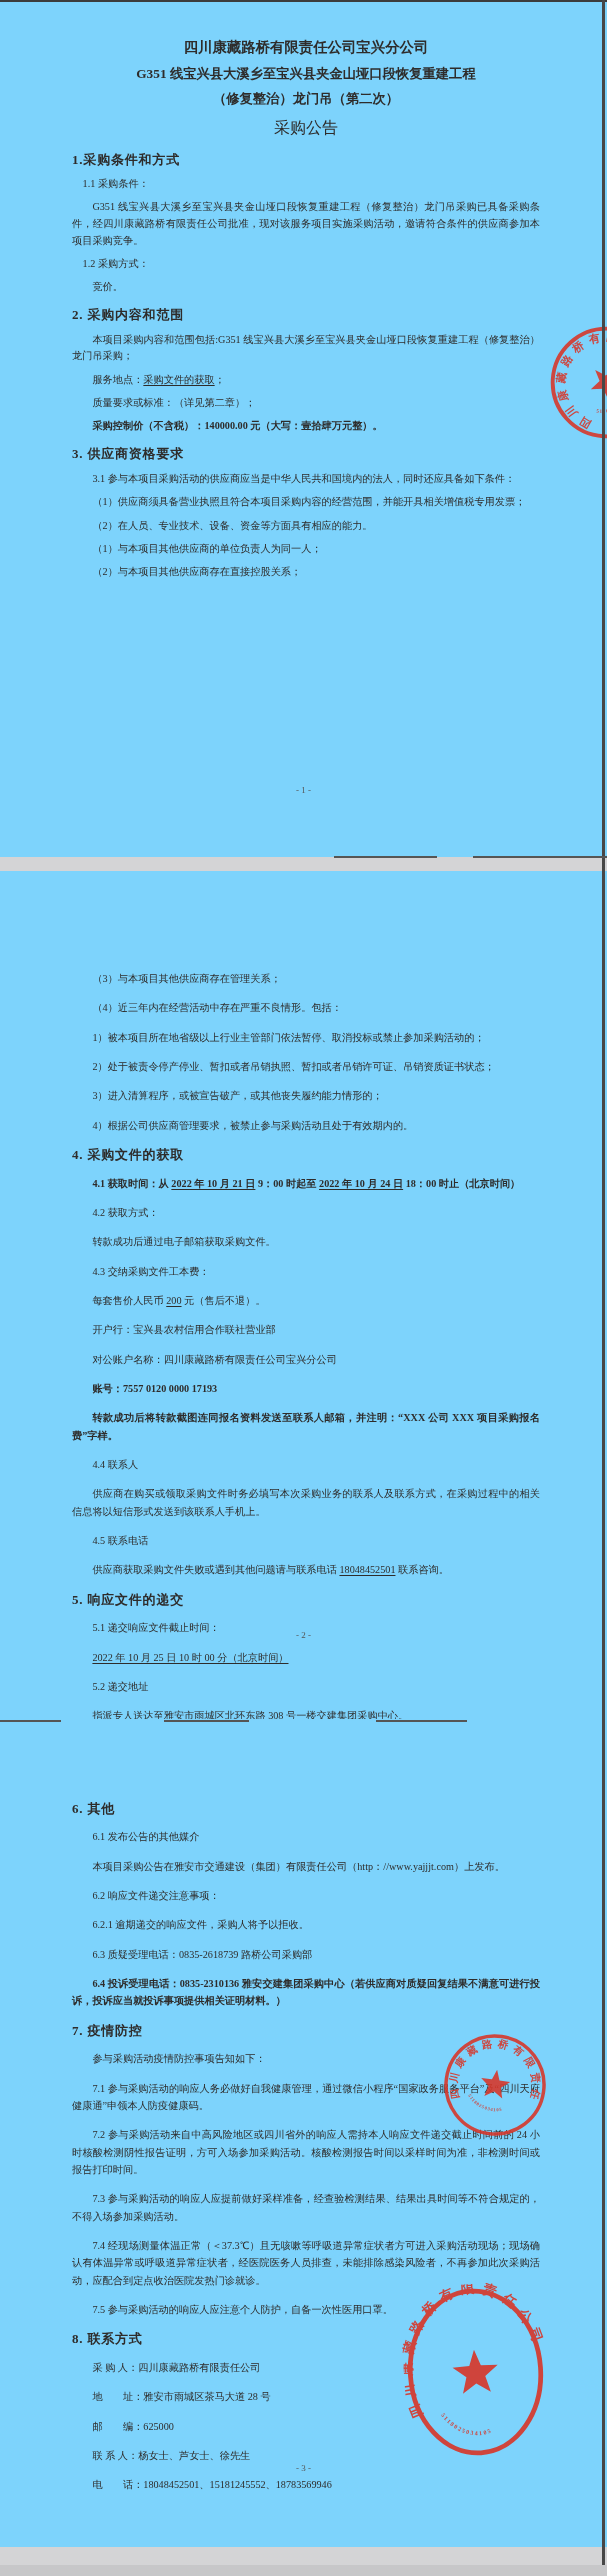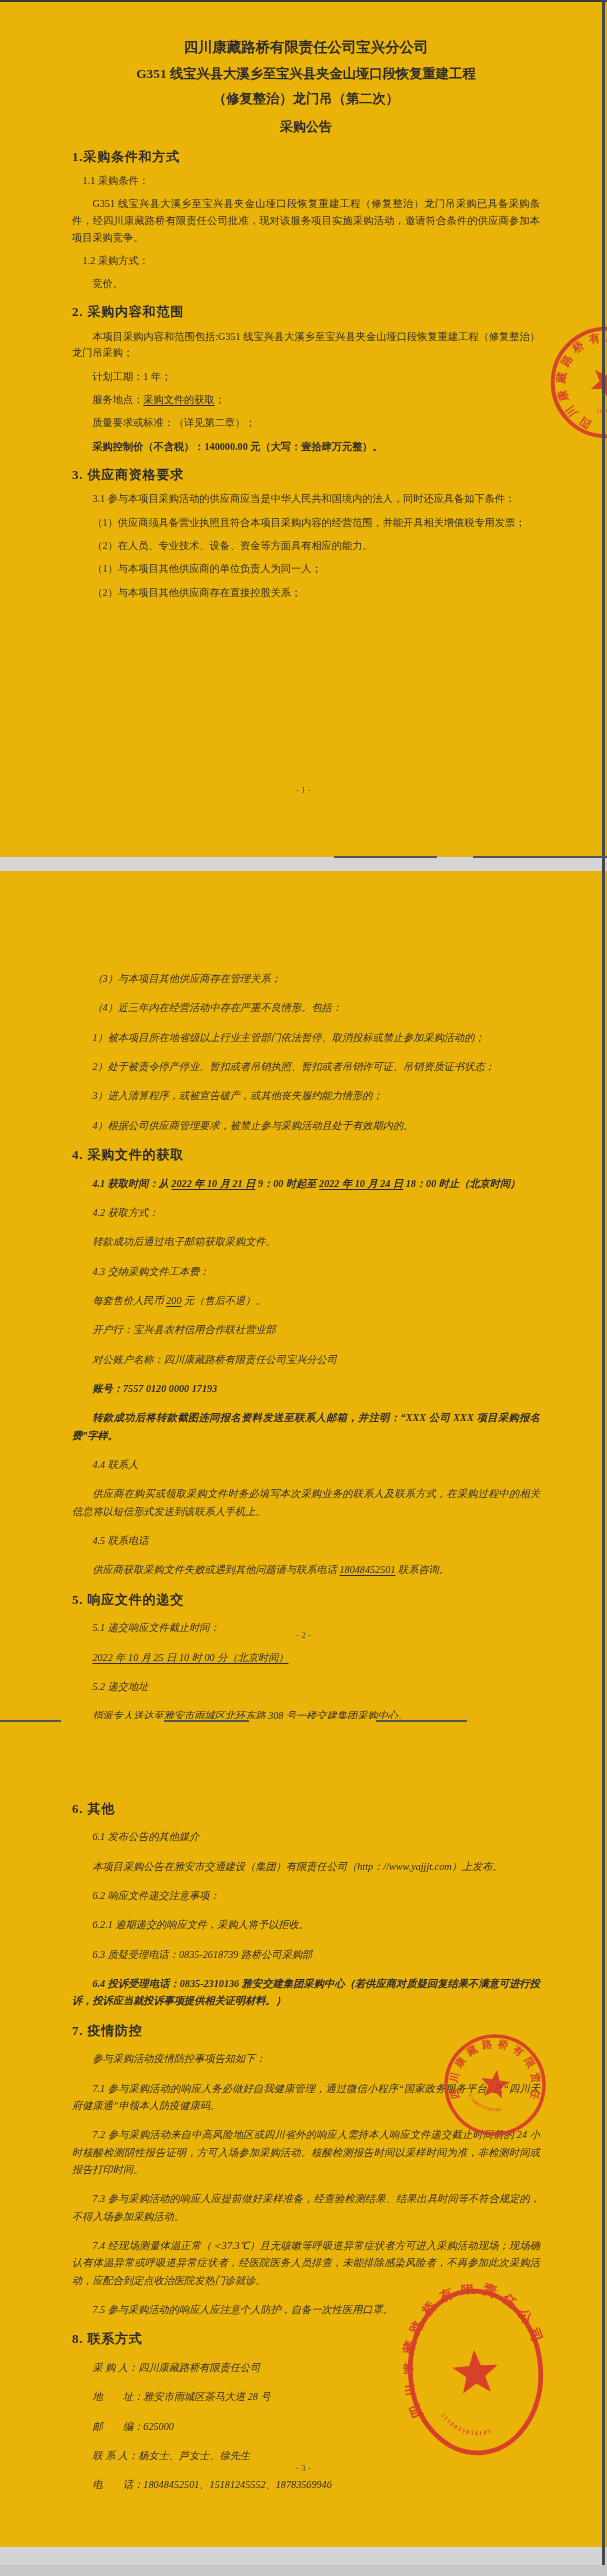--- a/index.html
+++ b/index.html
@@ -1,41 +1,41 @@
 <!DOCTYPE html>
 <html style="font-size:12px"><head>
 <meta charset="utf-8">
 <style>
   html,body{margin:0;padding:0;background:#d8d8da;}
   #scan{position:relative;width:607px;height:2576px;margin:0 auto;background:#d4d4d6;
         font-family:"Liberation Serif", serif;color:#2e2c2b;overflow:hidden;}
-  .page{position:absolute;left:0;width:607px;background:#eab308;overflow:hidden;
+  .page{position:absolute;left:0;width:607px;background:#7dd3fc;overflow:hidden;
         box-sizing:border-box;padding:0 67px 0 72px;}
   #page1{top:1.5px;height:855px;}
   #page2{top:871px;height:849px;}
   #page3{top:1719px;height:828px;}
   .edge-top{position:absolute;top:0;left:0;width:607px;height:1.5px;background:#3c3c3c;}
   .edge-right{position:absolute;top:0;right:2.3px;width:2.3px;height:2565px;background:#474747;}
   .edge-bottom1{position:absolute;top:856px;left:0;width:607px;height:1.5px;
         background:linear-gradient(90deg,transparent 0 55%,#555 55% 72%,transparent 72% 78%,#555 78% 100%);}
   .edge-bottom2{position:absolute;top:1720px;left:0;width:607px;height:1.5px;
         background:linear-gradient(90deg,#555 0 10%,transparent 10% 27%,#555 27% 41%,transparent 41% 62%,#555 62% 77%,transparent 77% 100%);}
   .bottom-strip{position:absolute;top:2565px;left:0;width:607px;height:10.6px;background:#c7c7c9;}
 
   .t-center{text-align:center;}
   .doc-company{font-size:14.4px;font-weight:bold;margin:36px 0 7.6px 0;}
   .doc-title{font-size:13.3px;font-weight:bold;margin:0 0 4.6px 0;line-height:1.5;}
-  .doc-type{font-size:13px;font-weight:bold;margin:9px 0 12px 0;}
+  .doc-type{font-size:16px;font-weight:normal;margin:9px 0 12px 0;}
   .h{font-size:13px;font-weight:bold;margin:10.6px 0 7.6px 0;letter-spacing:0.8px;}
   p.b{font-size:10.2px;line-height:1.62;margin:0 0 6.8px 0;text-align:justify;}
   p.sub{margin-left:10.6px;}
   p.ind{text-indent:2em;}
   .bold{font-weight:bold;}
   .u{text-decoration:underline;text-underline-offset:2.3px;}
-  #page2 p.b, #page3 p.b{line-height:1.7;margin-bottom:12px;font-style:italic;}
+  #page2 p.b, #page3 p.b{line-height:1.7;margin-bottom:12px;}
   #page2 .h, #page3 .h{margin:4.6px 0 10.6px 0;}
   .pad-top-p2{height:99px;}
   .pad-top-p3{height:76px;}
   .footer{position:absolute;left:0;width:100%;text-align:center;font-size:9px;color:#555;}
   #page1 .footer{bottom:62px;}
   #page2 .footer{bottom:80px;}
   #page3 .footer{bottom:74px;}
 
   .stamp{position:absolute;pointer-events:none;opacity:.9;}
   #stamp-edge{top:319px;right:-61px;width:123px;height:123px;transform:rotate(-42deg);}
@@ -56,21 +56,20 @@
     <div class="t-center doc-type">采购公告</div>
 
     <div class="h">1.采购条件和方式</div>
     <p class="b sub">1.1 采购条件：</p>
     <p class="b ind">G351 线宝兴县大溪乡至宝兴县夹金山垭口段恢复重建工程（修复整治）龙门吊采购已具备采购条件，经四川康藏路桥有限责任公司批准，现对该服务项目实施采购活动，邀请符合条件的供应商参加本项目采购竞争。</p>
     <p class="b sub">1.2 采购方式：</p>
     <p class="b ind">竞价。</p>
 
     <div class="h">2. 采购内容和范围</div>
     <p class="b ind">本项目采购内容和范围包括:G351 线宝兴县大溪乡至宝兴县夹金山垭口段恢复重建工程（修复整治）龙门吊采购；</p>
-    <p class="b ind">计划工期：1 年；</p>
     <p class="b ind"><span>服务地点：</span><span class="u">采购文件的获取</span><span>；</span></p>
     <p class="b ind">质量要求或标准：（详见第二章）；</p>
     <p class="b ind bold">采购控制价（不含税）：140000.00 元（大写：壹拾肆万元整）。</p>
 
     <div class="h">3. 供应商资格要求</div>
     <p class="b ind">3.1 参与本项目采购活动的供应商应当是中华人民共和国境内的法人，同时还应具备如下条件：</p>
     <p class="b ind">（1）供应商须具备营业执照且符合本项目采购内容的经营范围，并能开具相关增值税专用发票；</p>
     <p class="b ind">（2）在人员、专业技术、设备、资金等方面具有相应的能力。</p>
     <p class="b ind">（1）与本项目其他供应商的单位负责人为同一人；</p>
     <p class="b ind">（2）与本项目其他供应商存在直接控股关系；</p>

